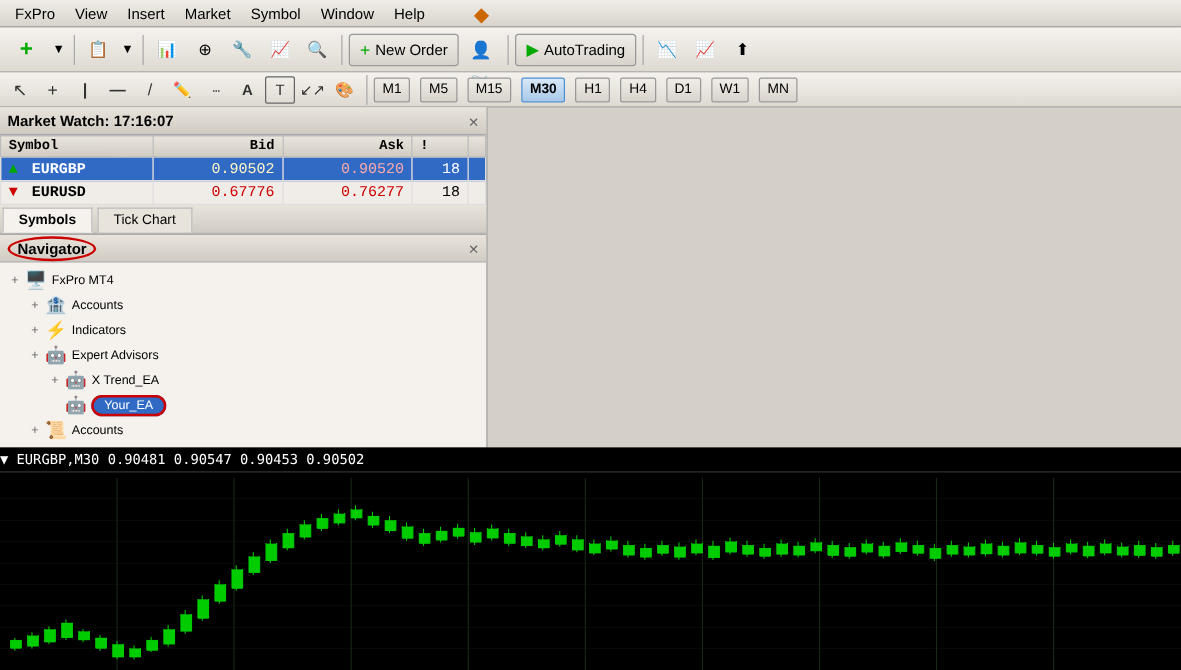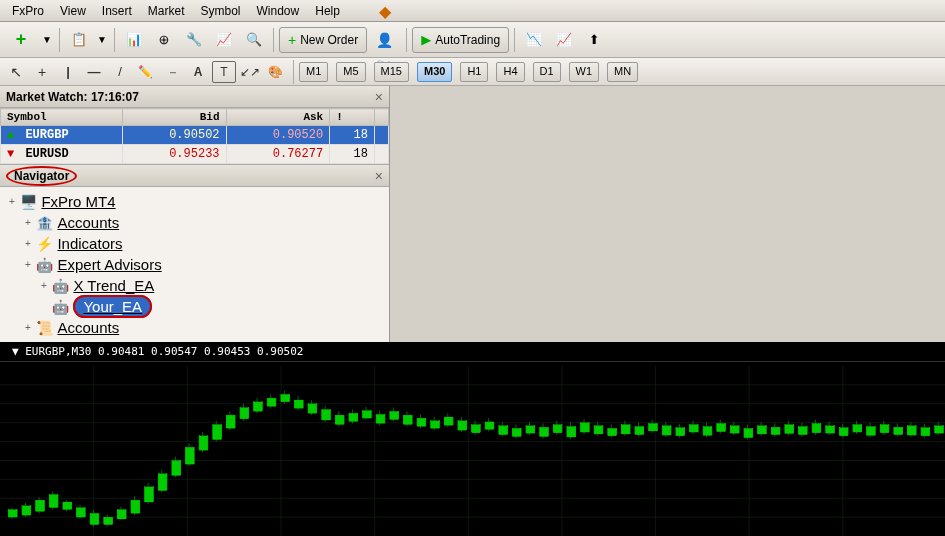--- a/index.html
+++ b/index.html
@@ -147,30 +147,30 @@
       border-radius: 50%;
       padding: 1px 6px;
       font-weight: bold; font-size: 12px; color: #000;
     }
 
     .tree-item {
       display: flex; align-items: center;
       padding: 2px 0; cursor: pointer; white-space: nowrap;
     }
     .tree-expand { width: 16px; text-align: center; font-size: 10px; color: #666; }
-    .tree-label { font-size: 15px; text-decoration: underline; }
+    .tree-label { font-size: 10px; }
     .indent1 { margin-left: 16px; }
     .indent2 { margin-left: 32px; }
 
     
     .chart-area {
       flex: 1; background: #000; position: relative; overflow: hidden;
     }
     .chart-header {
-      color: #fff; font-size: 11px; padding: 3px 12px;
+      color: #fff; font-size: 11px; padding: 3px 0;
       background: #000; border-bottom: 1px solid #333;
       font-family: monospace;
     }
     .chart-canvas-area {
       position: absolute; top: 24px; left: 0; right: 0; bottom: 0;
     }
 
     
     .chart-svg { width: 100%; height: 100%; }
     .mw-wrapper { position: relative; }
@@ -291,29 +291,33 @@
               <td class="bid-cell" style="color:#fef9c3;">0.90502</td>
               <td class="ask-cell" style="color:#ffaaaa;">0.90520</td>
               <td class="num-cell">18</td>
               <td></td>
             </tr>
             <tr>
               <td class="symbol-cell">
                 <span class="arrow-down">▼</span>
                 <span>EURUSD</span>
               </td>
-              <td class="bid-cell">0.95233</td>
+              <td class="bid-cell">0.67776</td>
               <td class="ask-cell">0.76277</td>
               <td class="num-cell">18</td>
               <td></td>
             </tr>
           </tbody>
         </table>
       </div>
 
+      <div class="tab-bar">
+        <div class="tab-item active">Symbols</div>
+        <div class="tab-item">Tick Chart</div>
+      </div>
     </div>
 
     <div class="navigator">
       <div class="nav-header">
         <div class="nav-title-wrapper">
           <span class="nav-title-oval">Navigator</span>
         </div>
         <span class="panel-close">×</span>
       </div>
 

